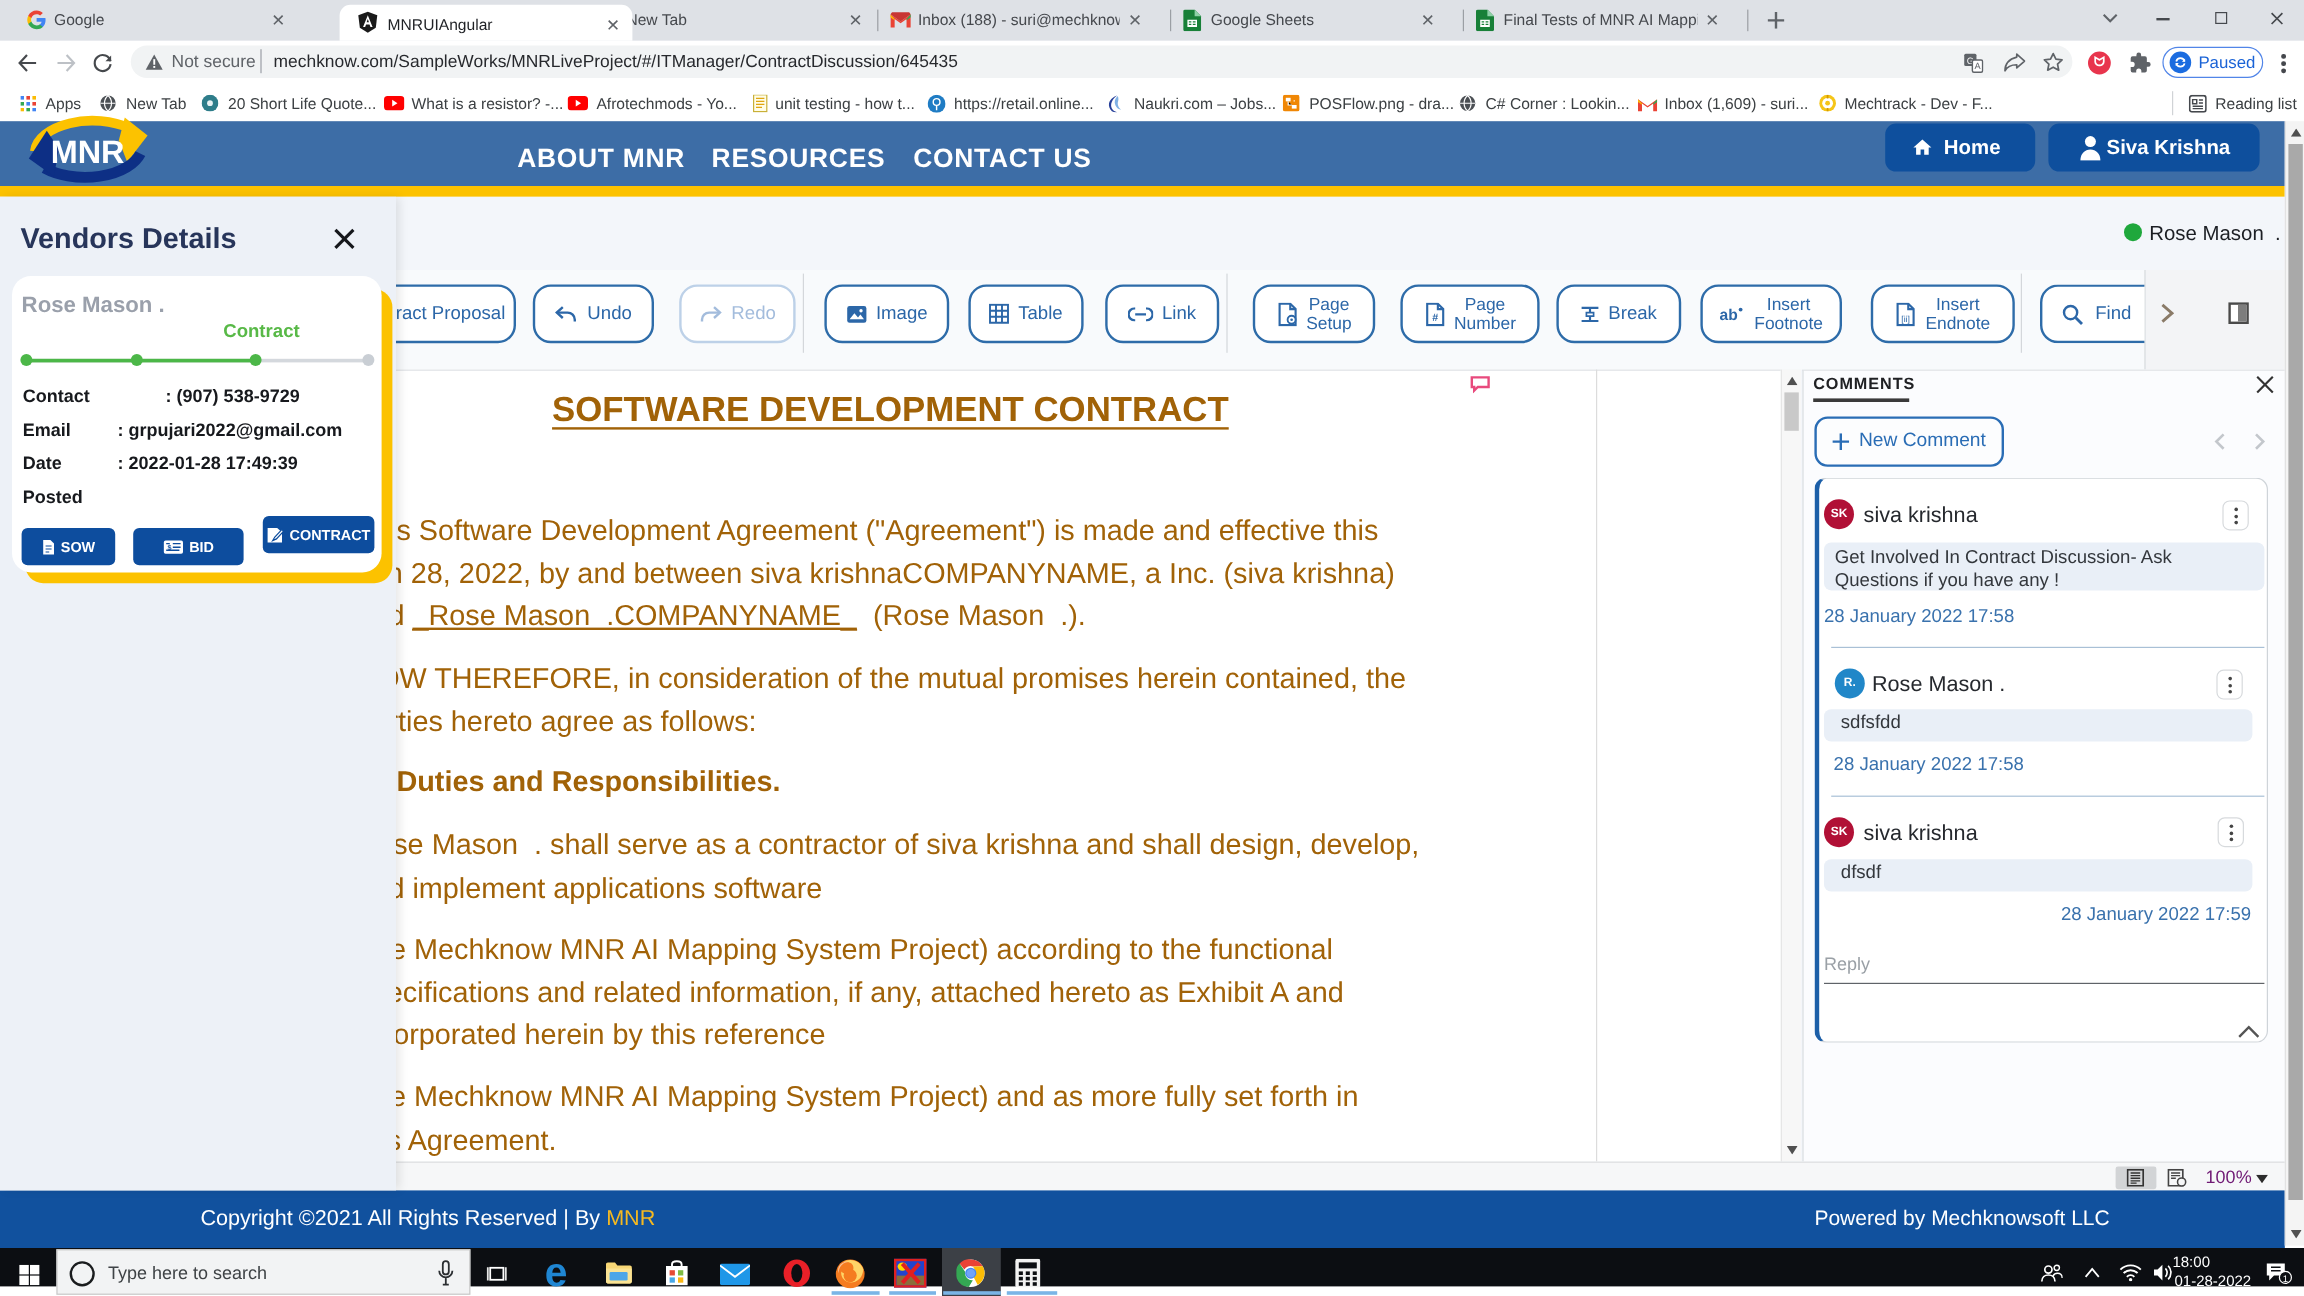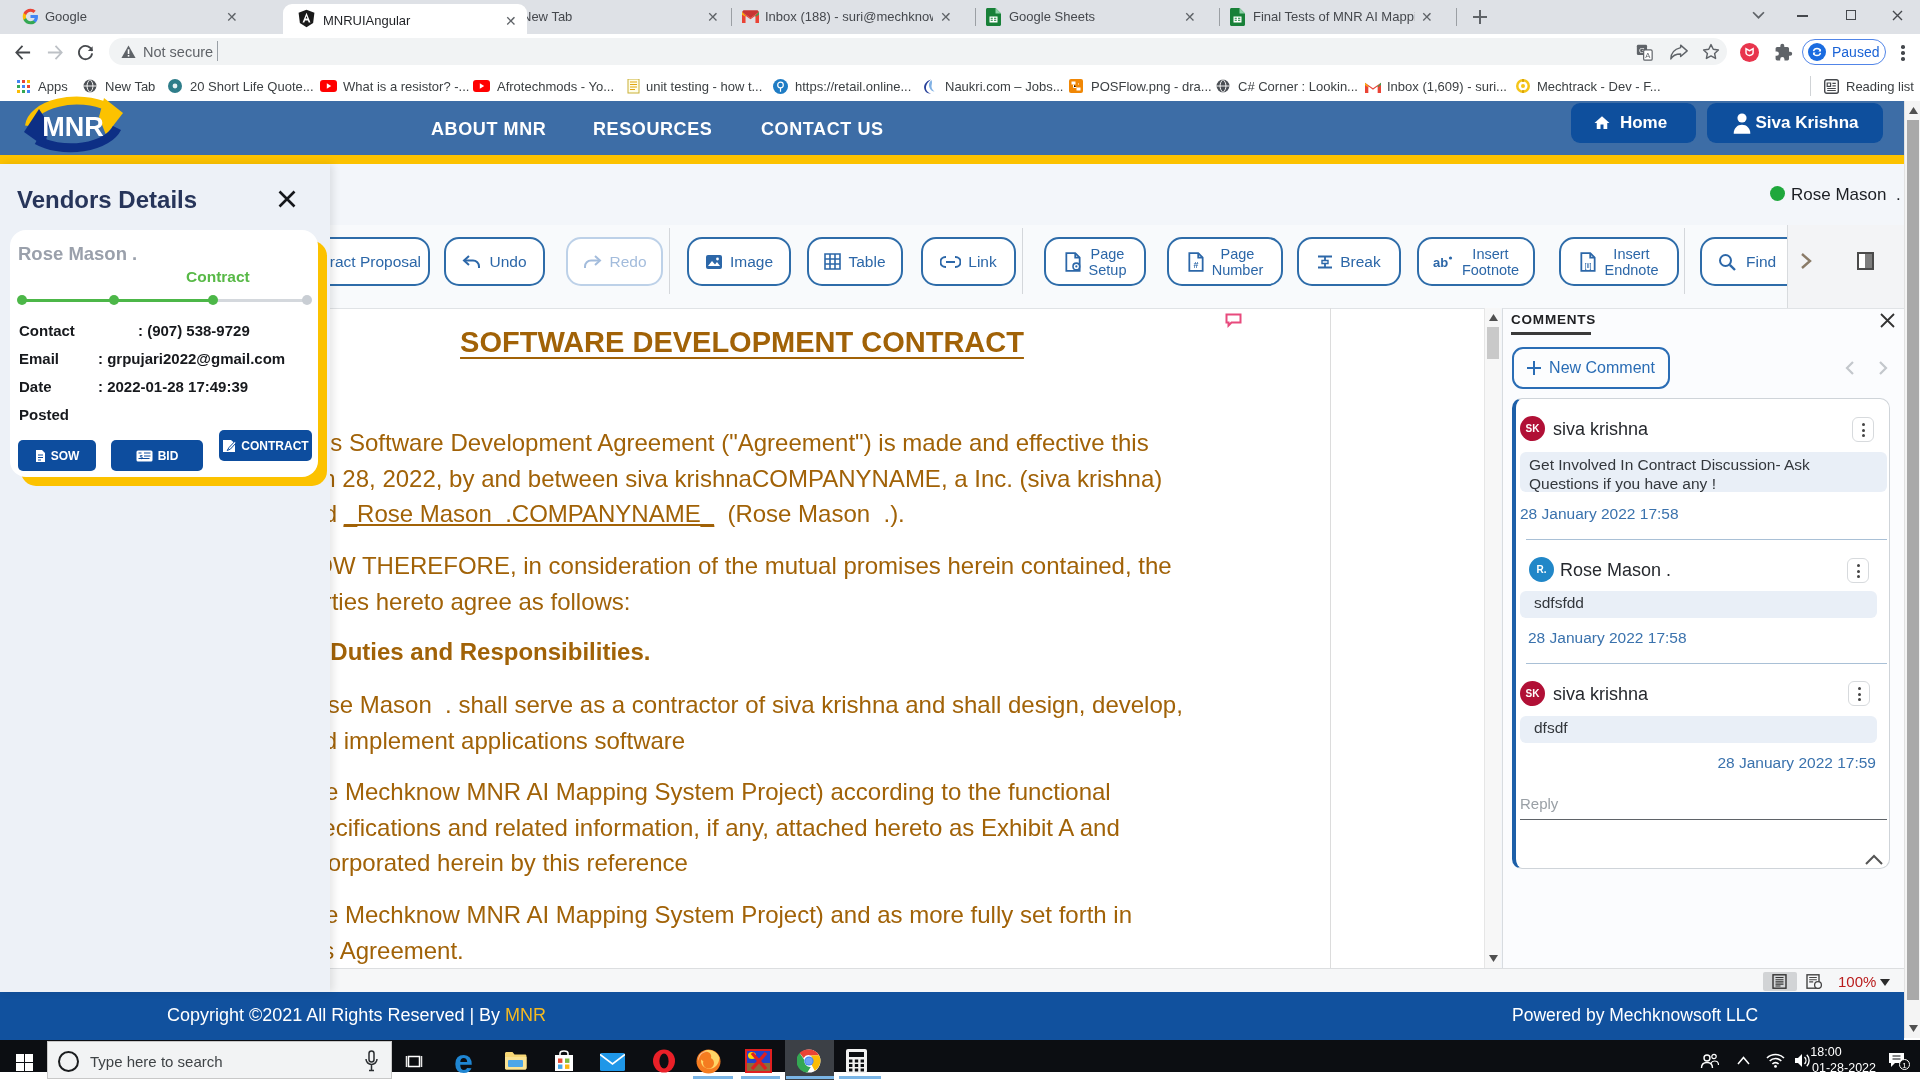--- a/index.html
+++ b/index.html
@@ -13,21 +13,21 @@
   .tabdiv { position:absolute; top:8px; width:1px; height:18px; background:#9b9fa4; }
   #activetab { position:absolute; left:245px; top:4px; width:244px; height:30px; background:#fff; border-radius:9px 9px 0 0;margin-left:38px; }
   #addrrow { left:0; top:34px; width:1920px; height:37px; background:#fff; }
   #omnibox { position:absolute; left:109px; top:4px; width:1618px; height:27px; background:#f1f3f4; border-radius:14px; }
   #bmbar { left:0; top:71px; width:1920px; height:30px; background:#fff; }
   .bm { position:absolute; top:8px; font-size:13px; color:#3c4043; white-space:nowrap; }
   
   #appheader { left:0; top:101px; width:1904px; height:54px; background:#3d6da6; }
   #yellowbar { left:0; top:155px; width:1904px; height:9px; background:#fcc200; }
   #content { left:0; top:164px; width:1904px; height:804px; background:#f3f6fa; }
-  .navlink { position:absolute; top:18px; color:#fff; font-weight:bold; font-size:18px; letter-spacing:.6px; }
+  .navlink { position:absolute; top:18px; color:#fff; font-weight:bold; font-size:22px; letter-spacing:.6px; }
   .hbtn { position:absolute; top:2px; height:40px; background:#0e4f9d; border-radius:9px; color:#fff; font-weight:bold; font-size:17px; text-align:center; line-height:40px; }
   
   .tbtn { position:absolute; top:237px; height:49px; border:2px solid #2e6ca9; border-radius:15px; background:#fff; color:#2c67a8; font-size:15.5px; display:flex; align-items:center; justify-content:center; gap:7px; }
   .tbtn.two { font-size:14.5px; line-height:16px; text-align:center; }
   .tbtn.dis { border-color:#bdd1e8; color:#a3bcdc; }
   .tdiv { position:absolute; top:228px; width:1px; height:66px; background:#d4d7db; }
   
   #docarea { left:0; top:308px; width:1484px; height:660px; background:#fff; border-top:1px solid #e0e3e6; }
   #docline { left:1330px; top:308px; width:1px; height:660px; background:#dcdcdc; }
   .doc { position:absolute; left:297px; width:890px; font-size:24px; line-height:35.5px; color:#a16207; }
@@ -142,20 +142,21 @@
       <path d="M17.5 3.5v5h-5z" fill="#46494d"></path>
     </svg>
 
   <svg style="position:absolute;left:121px;top:11px" width="15" height="14" viewBox="0 0 16 15">
       <path d="M8 0.5 15.6 14H.4z" fill="#5f6368"></path>
       <rect x="7.2" y="4.6" width="1.7" height="5" fill="#fff"></rect>
       <rect x="7.2" y="10.7" width="1.7" height="1.7" fill="#fff"></rect>
     </svg>
   <div style="position:absolute;left:143px;top:10px;font-size:14.5px;color:#5f6368;">Not secure</div>
   <div style="position:absolute;left:217px;top:7px;width:1px;height:20px;background:#9aa0a6;"></div>
+  <div style="position:absolute;left:228px;top:10px;font-size:14.5px;color:#27292d;">mechknow.com/SampleWorks/MNRLiveProject/#/ITManager/ContractDiscussion/645435</div>
 
   <svg style="position:absolute;left:1636px;top:10px" width="17" height="17" viewBox="0 0 20 20">
       <rect x="1" y="1" width="12" height="12" rx="1.5" fill="#5f6368"></rect>
       <text x="7" y="10.5" font-size="9" fill="#fff" text-anchor="middle" font-family="Liberation Sans">G</text>
       <rect x="9" y="7" width="10" height="12" rx="1.5" fill="#fff" stroke="#5f6368" stroke-width="1.4"></rect>
       <text x="14" y="16" font-size="9" fill="#5f6368" text-anchor="middle" font-family="Liberation Sans">A</text>
     </svg>
   <svg style="position:absolute;left:1670px;top:10px" width="18" height="17" viewBox="0 0 22 20">
       <path d="M13 4V1l8 7-8 7v-3.2C6 11.8 3 14 1 18c0-7 4-12 12-14z" fill="none" stroke="#5f6368" stroke-width="1.7" stroke-linejoin="round"></path>
     </svg>
@@ -464,21 +465,21 @@
   <div style="position:absolute;left:1763px;top:3px;width:34px;height:19px;background:#d2d4d6;border-radius:2px;"></div>
   <svg style="position:absolute;left:1772px;top:5px" width="15" height="15" viewBox="0 0 15 15">
       <rect x="1" y="0.8" width="13" height="13.4" fill="none" stroke="#333" stroke-width="1.4"></rect>
       <path d="M3.5 3.5h8M3.5 5.7h8M3.5 7.9h8M3.5 10.1h8M3.5 12h5" stroke="#333" stroke-width="1.1"></path>
     </svg>
   <svg style="position:absolute;left:1806px;top:5px" width="17" height="15" viewBox="0 0 17 15">
       <rect x="1" y="0.8" width="12" height="13.4" fill="none" stroke="#444" stroke-width="1.4"></rect>
       <path d="M3.2 3.5h7.6M3.2 5.7h7.6M3.2 7.9h4" stroke="#444" stroke-width="1.1"></path>
       <circle cx="12" cy="11" r="3.4" fill="#f6f7f8" stroke="#444" stroke-width="1.3"></circle>
     </svg>
-  <div style="position:absolute;left:1838px;top:4px;font-size:15px;color:#b91c1c;">100%</div>
+  <div style="position:absolute;left:1838px;top:4px;font-size:15px;color:#701a75;">100%</div>
   <svg style="position:absolute;left:1880px;top:10px" width="10" height="7" viewBox="0 0 10 7">
       <path d="M5 7 10 0H0z" fill="#2b2b2b"></path>
     </svg>
 </div>
 <div class="abs" id="footer">
   <div style="position:absolute;left:167px;top:13px;">Copyright ©2021 All Rights Reserved | By <span style="color:#f5b921;">MNR</span></div>
   <div style="position:absolute;left:1512px;top:13px;font-size:17.5px;">Powered by Mechknowsoft LLC</div>
 </div>
 
 <div class="abs" id="drawer">

